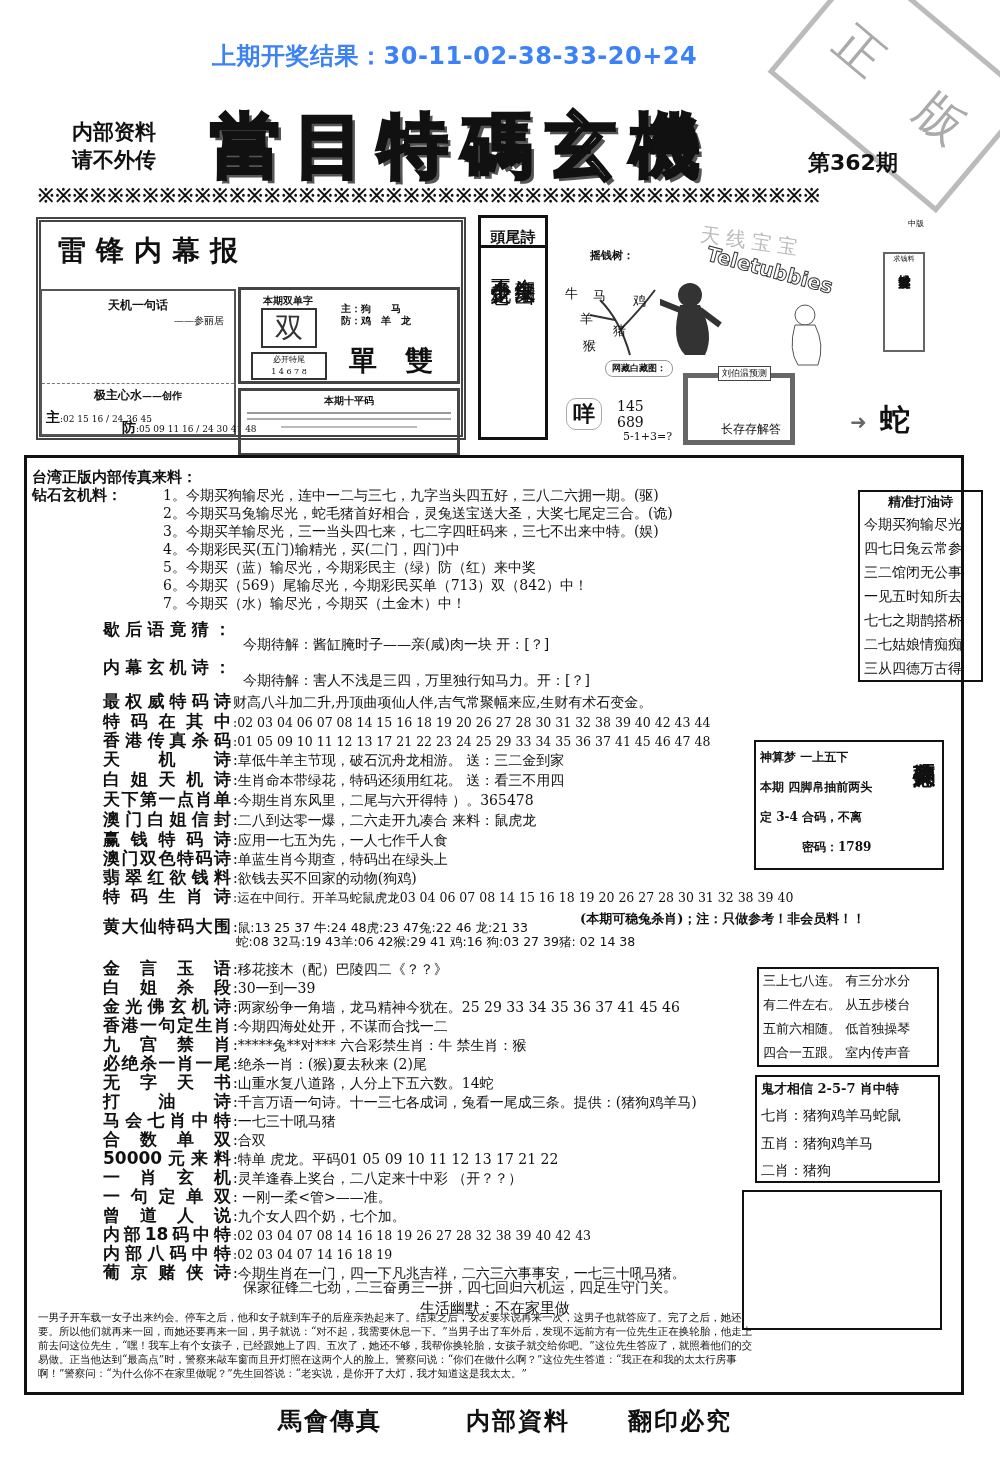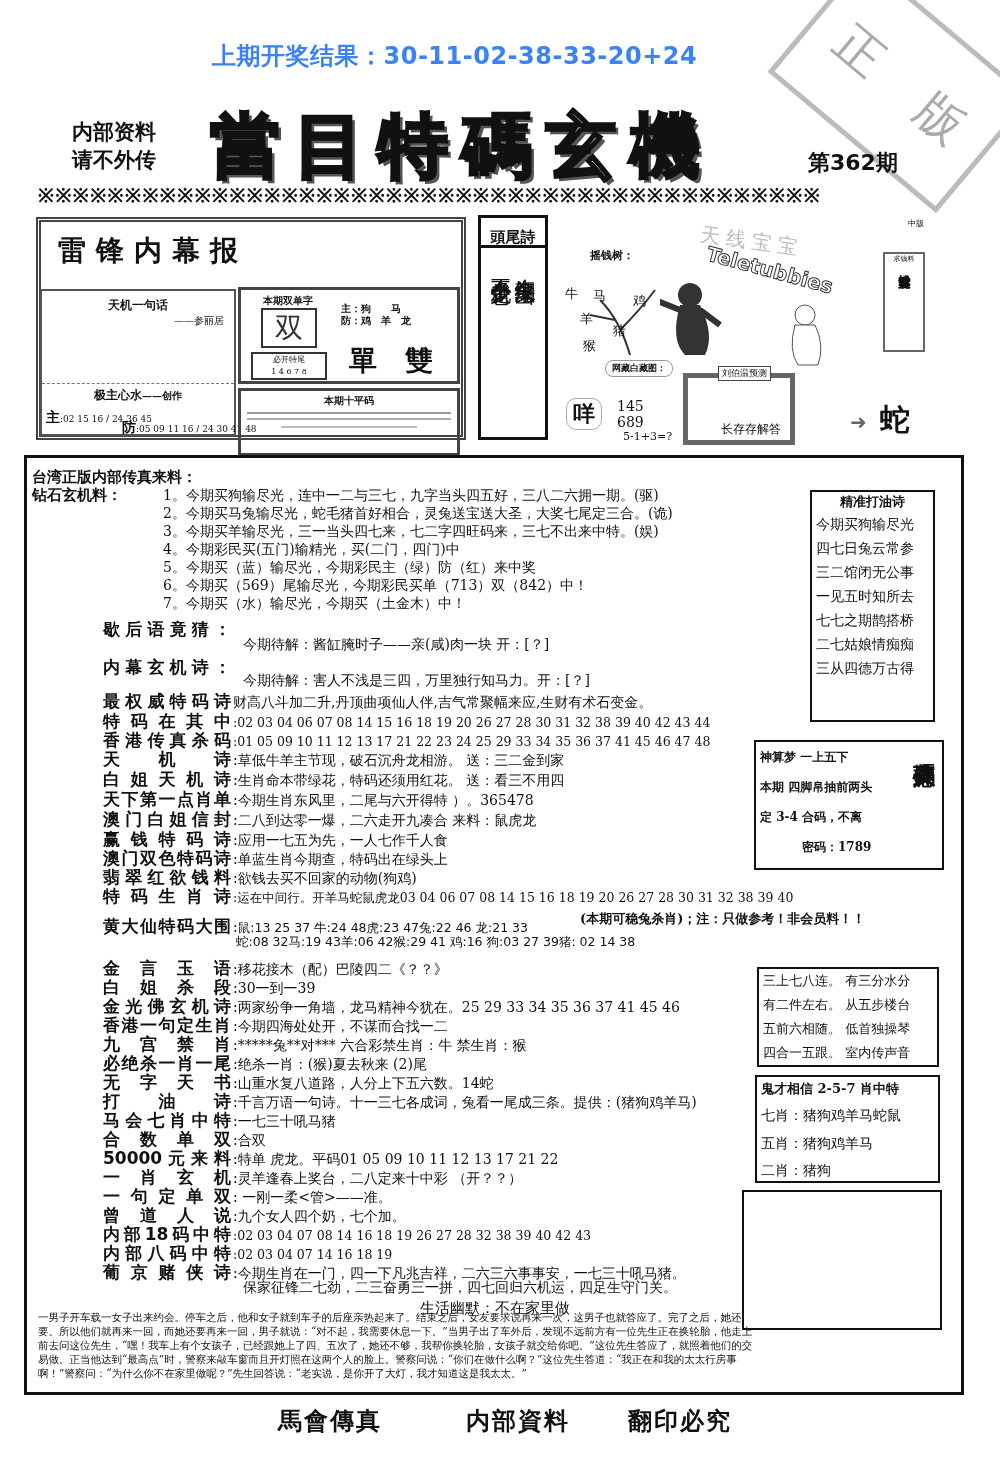--- a/index.html
+++ b/index.html
@@ -176,21 +176,21 @@
 <div class="row" style="top:1166px;"><span class="lbl">一肖玄机</span>:<span>灵羊逢春上奖台，二八定来十中彩    （开？？）</span></div>
 <div class="row" style="top:1185px;"><span class="lbl">一句定单双</span>:<span>            一刚一柔&lt;管&gt;——准。</span></div>
 <div class="row" style="top:1204px;"><span class="lbl">曾道人说</span>:<span>九个女人四个奶，七个加。</span></div>
 <div class="row num" style="top:1223px;"><span class="lbl">内部18码中特</span>:<span>02 03 04 07 08 14 16 18 19 26 27 28 32 38 39 40 42 43</span></div>
 <div class="row num" style="top:1242px;"><span class="lbl">内部八码中特</span>:<span>02 03 04 07 14 16 18 19</span></div>
 <div class="row" style="top:1261px;"><span class="lbl">葡京赌侠诗</span>:<span>今期生肖在一门，四一下凡兆吉祥，二六三六事事安，一七三十吼马猪。</span></div>
 <div class="abs" style="left:243px;top:1279px;font-size:14px;">保家征锋二七劲，二三奋勇三一拼，四七回归六机运，四足生守门关。</div>
 <div class="abs" style="left:420px;top:1299px;font-size:15px;">生活幽默：不在家里做</div>
 <div class="abs joke">一男子开车载一女子出来约会。停车之后，他和女子就到车子的后座亲热起来了。结束之后，女友要求说再来一次，这男子也就答应了。完了之后，她还要。所以他们就再来一回，而她还要再来一回，男子就说：“对不起，我需要休息一下。”当男子出了车外后，发现不远前方有一位先生正在换轮胎，他走上前去问这位先生，“嘿！我车上有个女孩子，已经跟她上了四、五次了，她还不够，我帮你换轮胎，女孩子就交给你吧。”这位先生答应了，就照着他们的交易做。正当他达到“最高点”时，警察来敲车窗而且开灯照在这两个人的脸上。警察问说：“你们在做什么啊？”这位先生答道：“我正在和我的太太行房事啊！”警察问：“为什么你不在家里做呢？”先生回答说：“老实说，是你开了大灯，我才知道这是我太太。”</div>
 
-<div class="box" style="left:810px;top:490px;width:125px;height:232px;">
+<div class="box" style="left:858px;top:490px;width:125px;height:192px;">
   <div style="text-align:center;font-weight:bold;font-size:13px;line-height:20px;">精准打油诗</div>
   <div class="box-line">今期买狗输尽光</div>
   <div class="box-line">四七日兔云常参</div>
   <div class="box-line">三二馆闭无公事</div>
   <div class="box-line">一见五时知所去</div>
   <div class="box-line">七七之期鹊搭桥</div>
   <div class="box-line">二七姑娘情痴痴</div>
   <div class="box-line">三从四德万古得</div>
 </div>
 <div class="box" style="left:754px;top:740px;width:190px;height:130px;">

